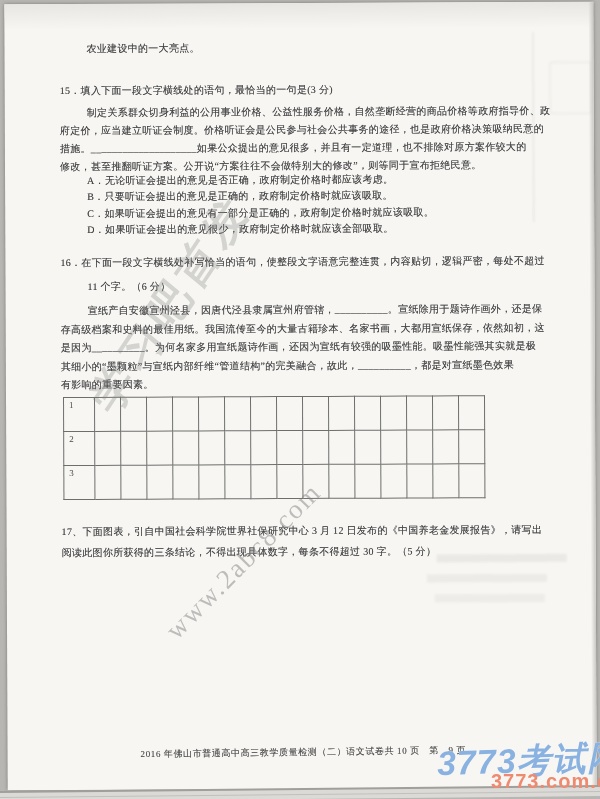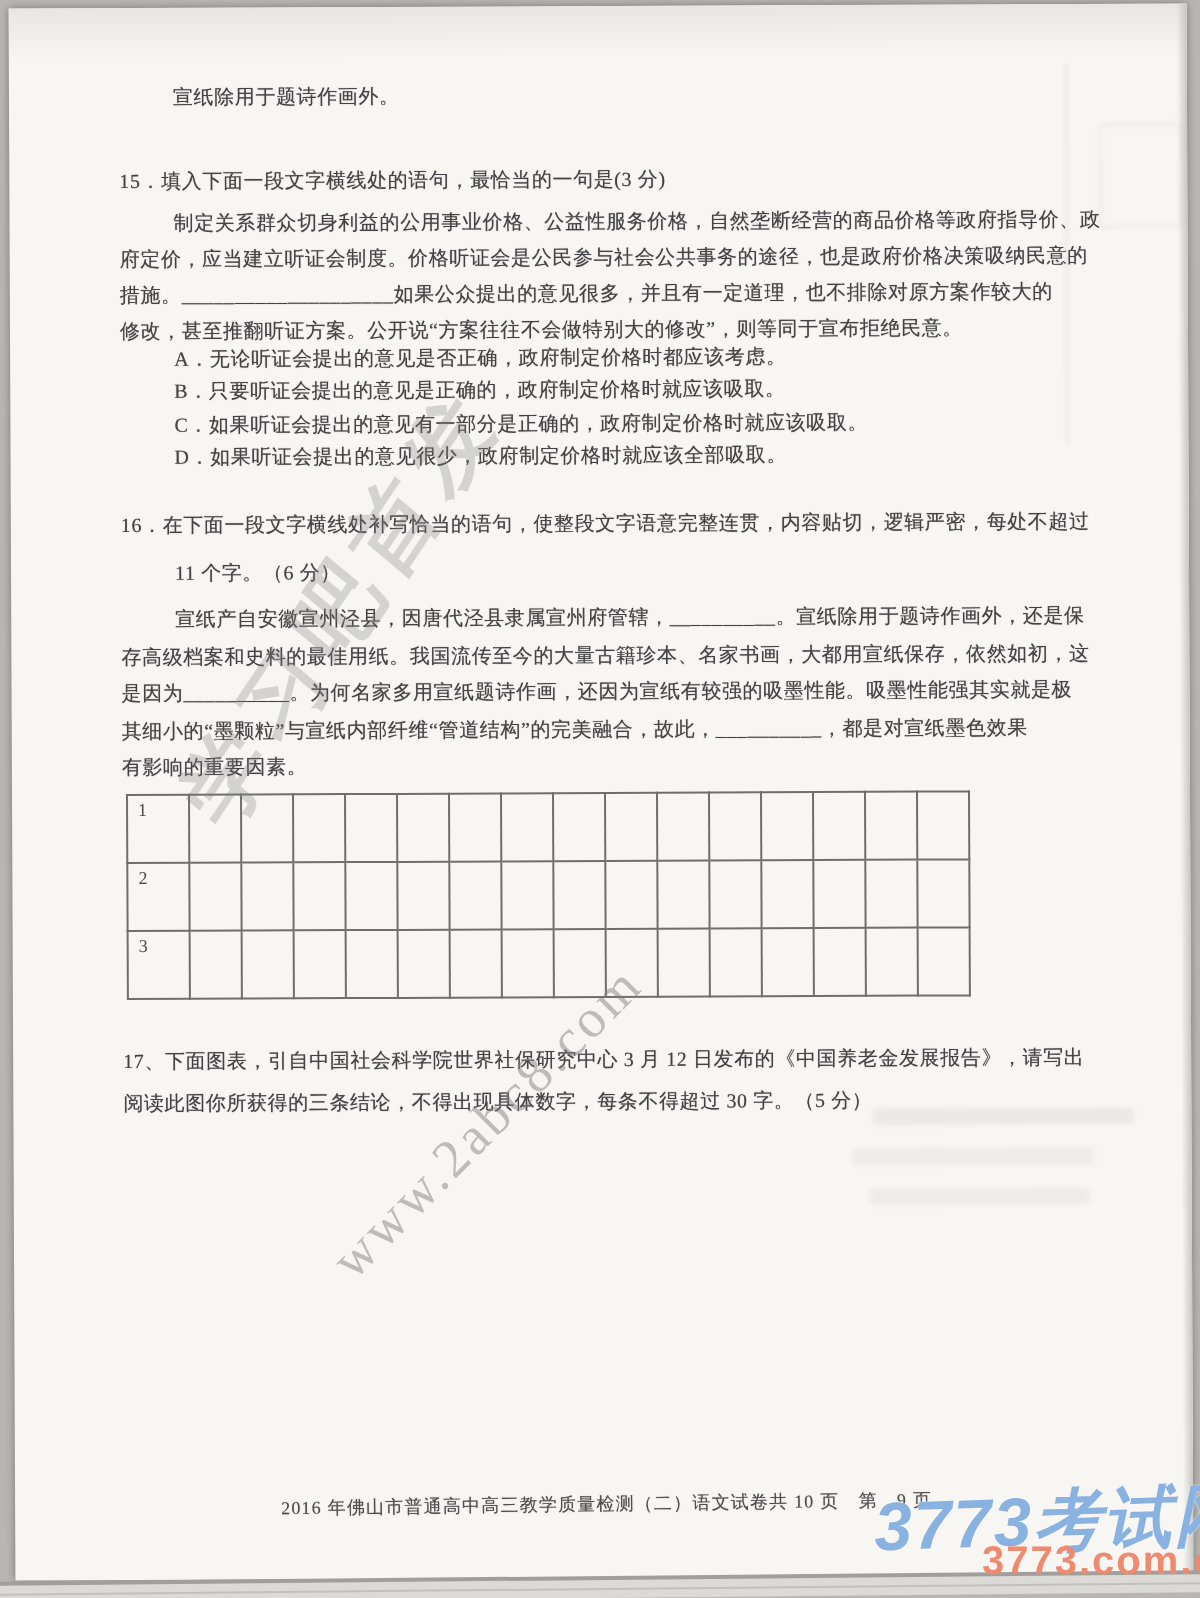--- a/index.html
+++ b/index.html
@@ -92,21 +92,21 @@
   .a2{left:545px;top:60px;width:40px;height:50px;border:1px solid rgba(120,120,120,.12);}
   .a3{left:430px;top:552px;width:130px;height:8px;background:rgba(120,120,120,.10);}
   .a4{left:420px;top:572px;width:120px;height:8px;background:rgba(120,120,120,.09);}
   .a5{left:428px;top:592px;width:110px;height:8px;background:rgba(120,120,120,.08);}
 </style>
 </head>
 <body>
 
 <div class="paper">
 
-  <div class="txt" style="left:82px;top:38px;">宣纸除用于题诗作画外。</div>
+  <div class="txt" style="left:82px;top:38px;">农业建设中的一大亮点。</div>
 
   <div class="txt" style="left:55px;top:80px;">15．填入下面一段文字横线处的语句，最恰当的一句是(3 分)</div>
 
   <div class="block p15" style="left:55px;top:100px;">
     <div class="indent">制定关系群众切身利益的公用事业价格、公益性服务价格，自然垄断经营的商品价格等政府指导价、政</div>
     <div>府定价，应当建立听证会制度。价格听证会是公民参与社会公共事务的途径，也是政府价格决策吸纳民意的</div>
     <div>措施。____________________如果公众提出的意见很多，并且有一定道理，也不排除对原方案作较大的</div>
     <div>修改，甚至推翻听证方案。公开说“方案往往不会做特别大的修改”，则等同于宣布拒绝民意。</div>
   </div>
 

